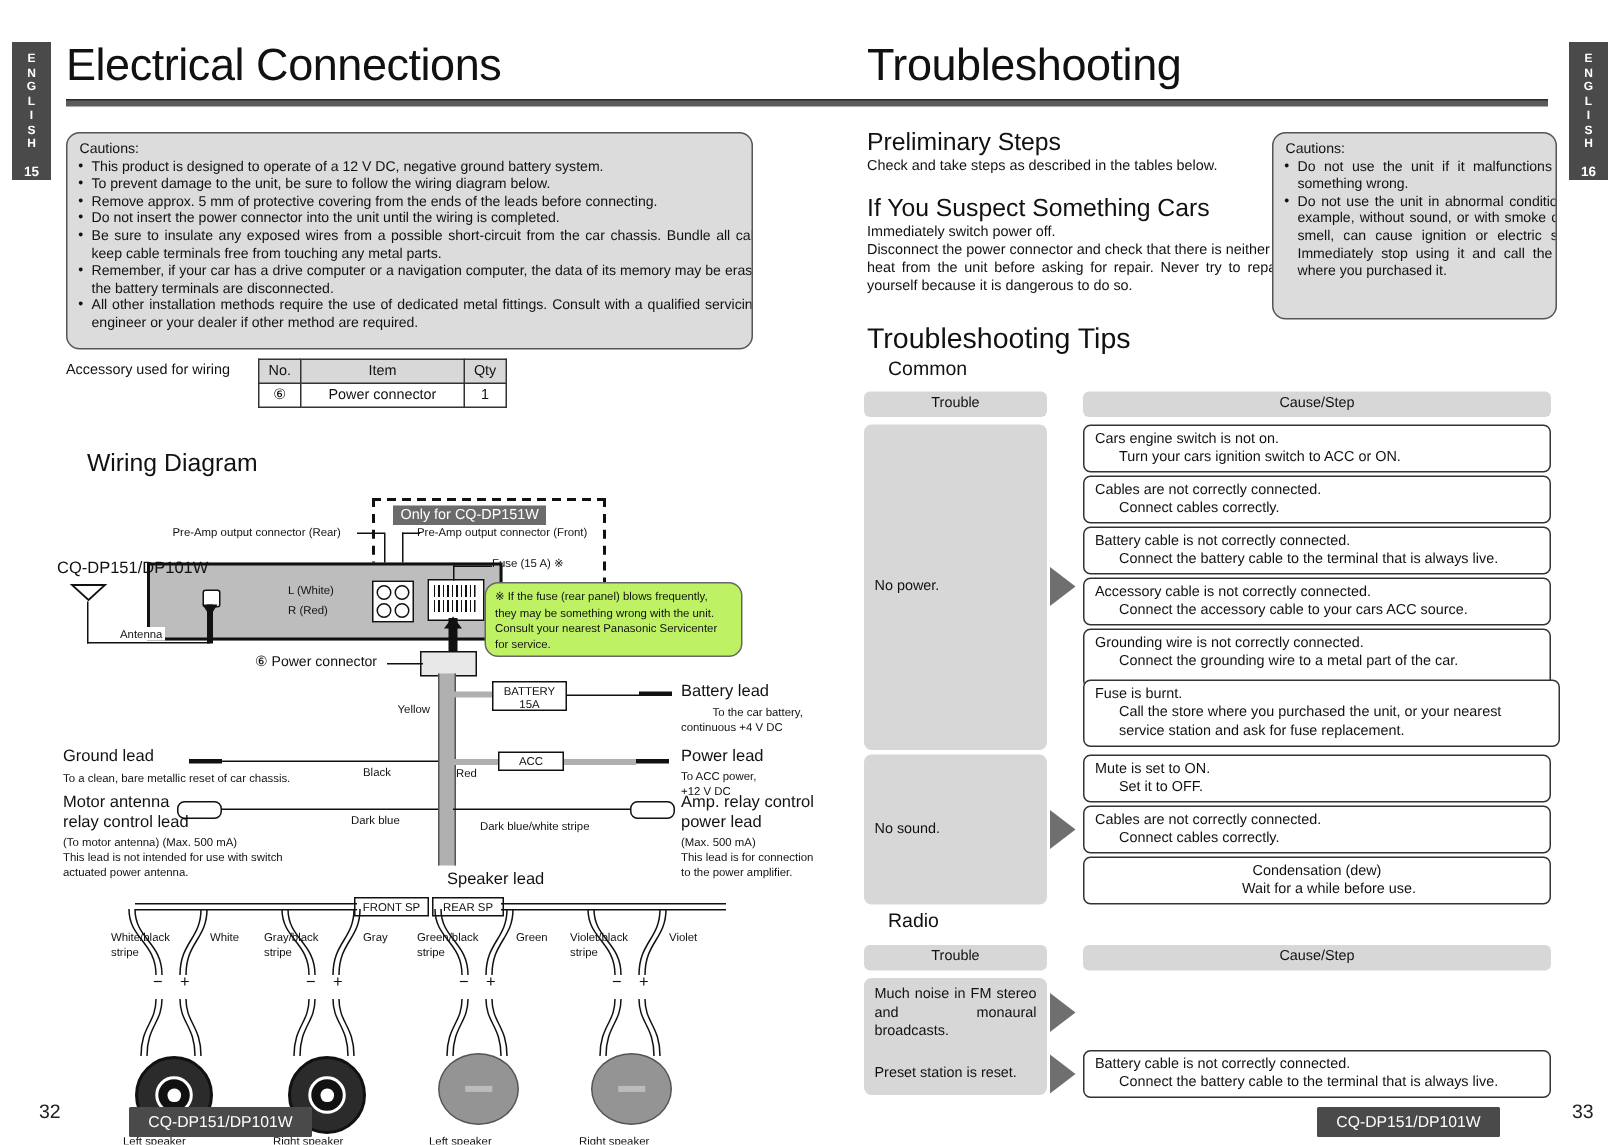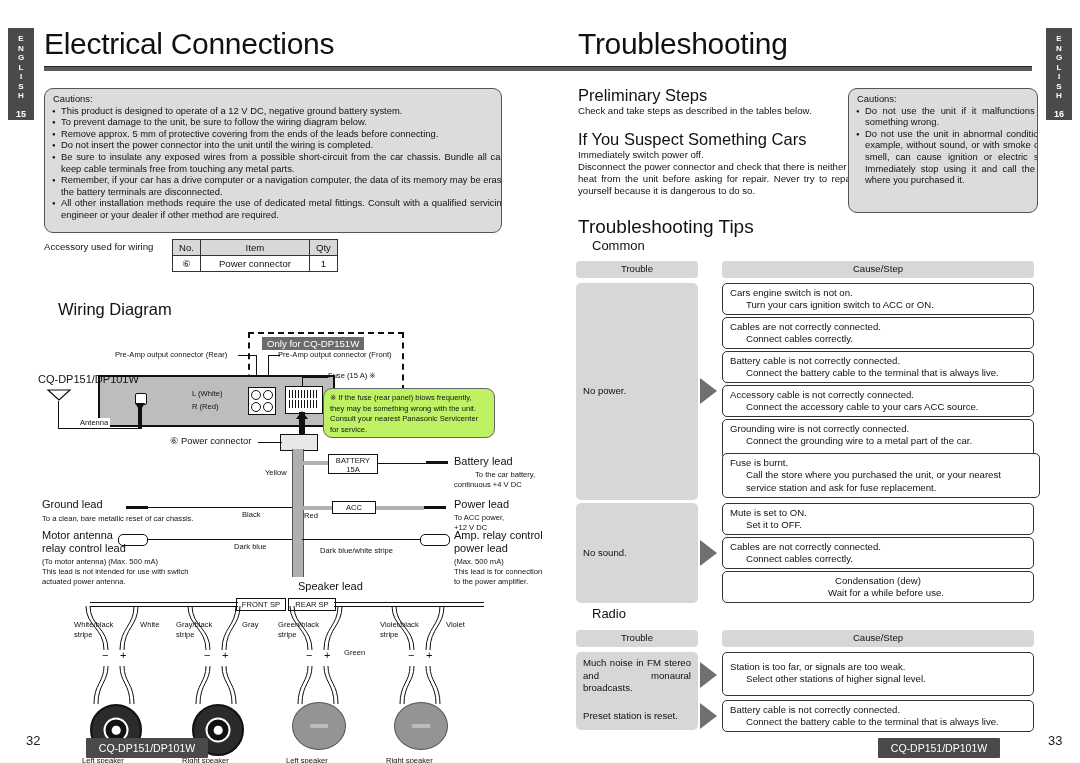--- a/index.html
+++ b/index.html
@@ -307,21 +307,21 @@
 
     <div style="position:absolute;left:240px;top:276px;">
       <svg width="66" height="50">
         <path d="M10,0 C10,20 28,22 28,44" stroke="#111" fill="none" stroke-width="1"></path>
         <path d="M14,0 C14,20 32,22 32,44" stroke="#111" fill="none" stroke-width="1"></path>
         <path d="M58,0 C58,20 44,22 44,44" stroke="#111" fill="none" stroke-width="1"></path>
         <path d="M62,0 C62,20 48,22 48,44" stroke="#111" fill="none" stroke-width="1"></path>
       </svg>
       <div class="lbl" style="left:-2px;top:14px;">Green/black</div>
       <div class="lbl" style="left:-2px;top:24px;">stripe</div>
-      <div class="lbl" style="left:64px;top:14px;margin-top:28px;">Green</div>
+      <div class="lbl" style="left:64px;top:14px;">Green</div>
       <div class="pm" style="left:26px;top:44px;">−</div>
       <div class="pm" style="left:44px;top:44px;">+</div>
       <svg width="66" height="42" style="position:absolute;left:0;top:60px;">
         <path d="M28,0 C28,16 18,18 18,38" stroke="#111" fill="none" stroke-width="1"></path>
         <path d="M32,0 C32,16 22,18 22,38" stroke="#111" fill="none" stroke-width="1"></path>
         <path d="M44,0 C44,16 54,18 54,38" stroke="#111" fill="none" stroke-width="1"></path>
         <path d="M48,0 C48,16 58,18 58,38" stroke="#111" fill="none" stroke-width="1"></path>
       </svg>
       <div class="spk rear" style="left:12px;top:96px;width:52px;height:46px;">
         <div class="slot"></div>
@@ -440,24 +440,20 @@
     <span class="sub">Wait for a while before use.</span>
   </div>
 
   <div class="h3" style="left:592px;top:606px;">Radio</div>
 
   <div class="tbl-hdr" style="left:576px;top:630px;width:122px;height:17px;">Trouble</div>
   <div class="tbl-hdr" style="left:722px;top:630px;width:312px;height:17px;">Cause/Step</div>
 
   <div class="tr-cell just" style="left:576px;top:652px;width:122px;height:65px;">Much noise in FM stereo and monaural broadcasts.</div>
   <div class="arrow" style="left:700px;top:662px;"></div>
-  <div class="cs-cell" style="left:722px;top:652px;width:312px;height:44px;padding-top:8px;">
-    <span>Station is too far, or signals are too weak.</span>
-    <span class="sub">Select other stations of higher signal level.</span>
-  </div>
 
   <div class="tr-cell" style="left:576px;top:703px;width:122px;height:27px;
               display:flex;align-items:center;">Preset station is reset.</div>
   <div class="arrow" style="left:700px;top:703px;"></div>
   <div class="cs-cell" style="left:722px;top:700px;width:312px;height:32px;">
     <span>Battery cable is not correctly connected.</span>
     <span class="sub">Connect the battery cable to the terminal that is always live.</span>
   </div>
 
   <div class="footbar" style="left:878px;top:738px;width:122px;">CQ-DP151/DP101W</div>

